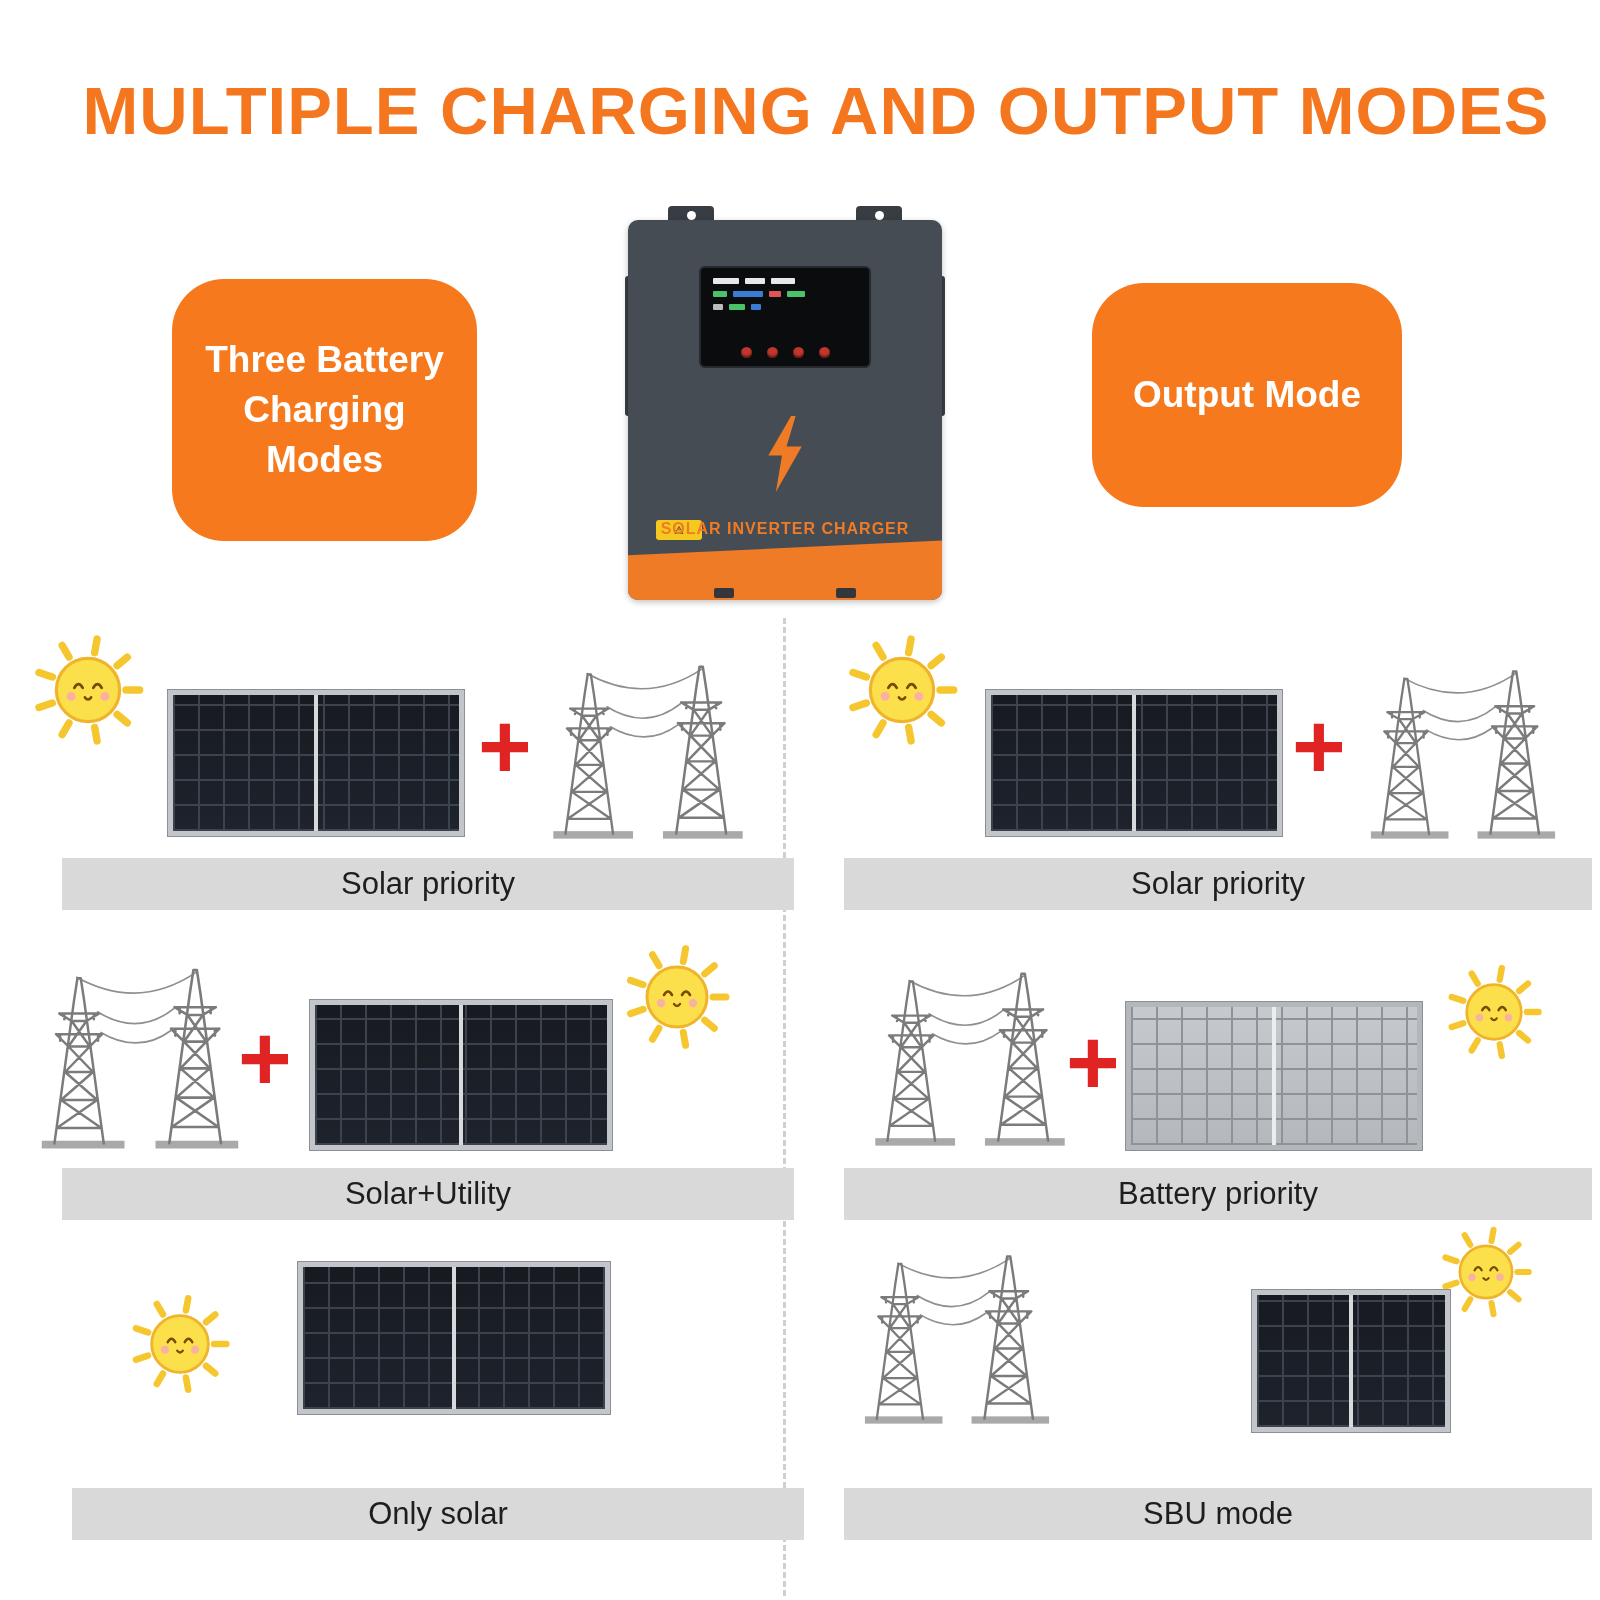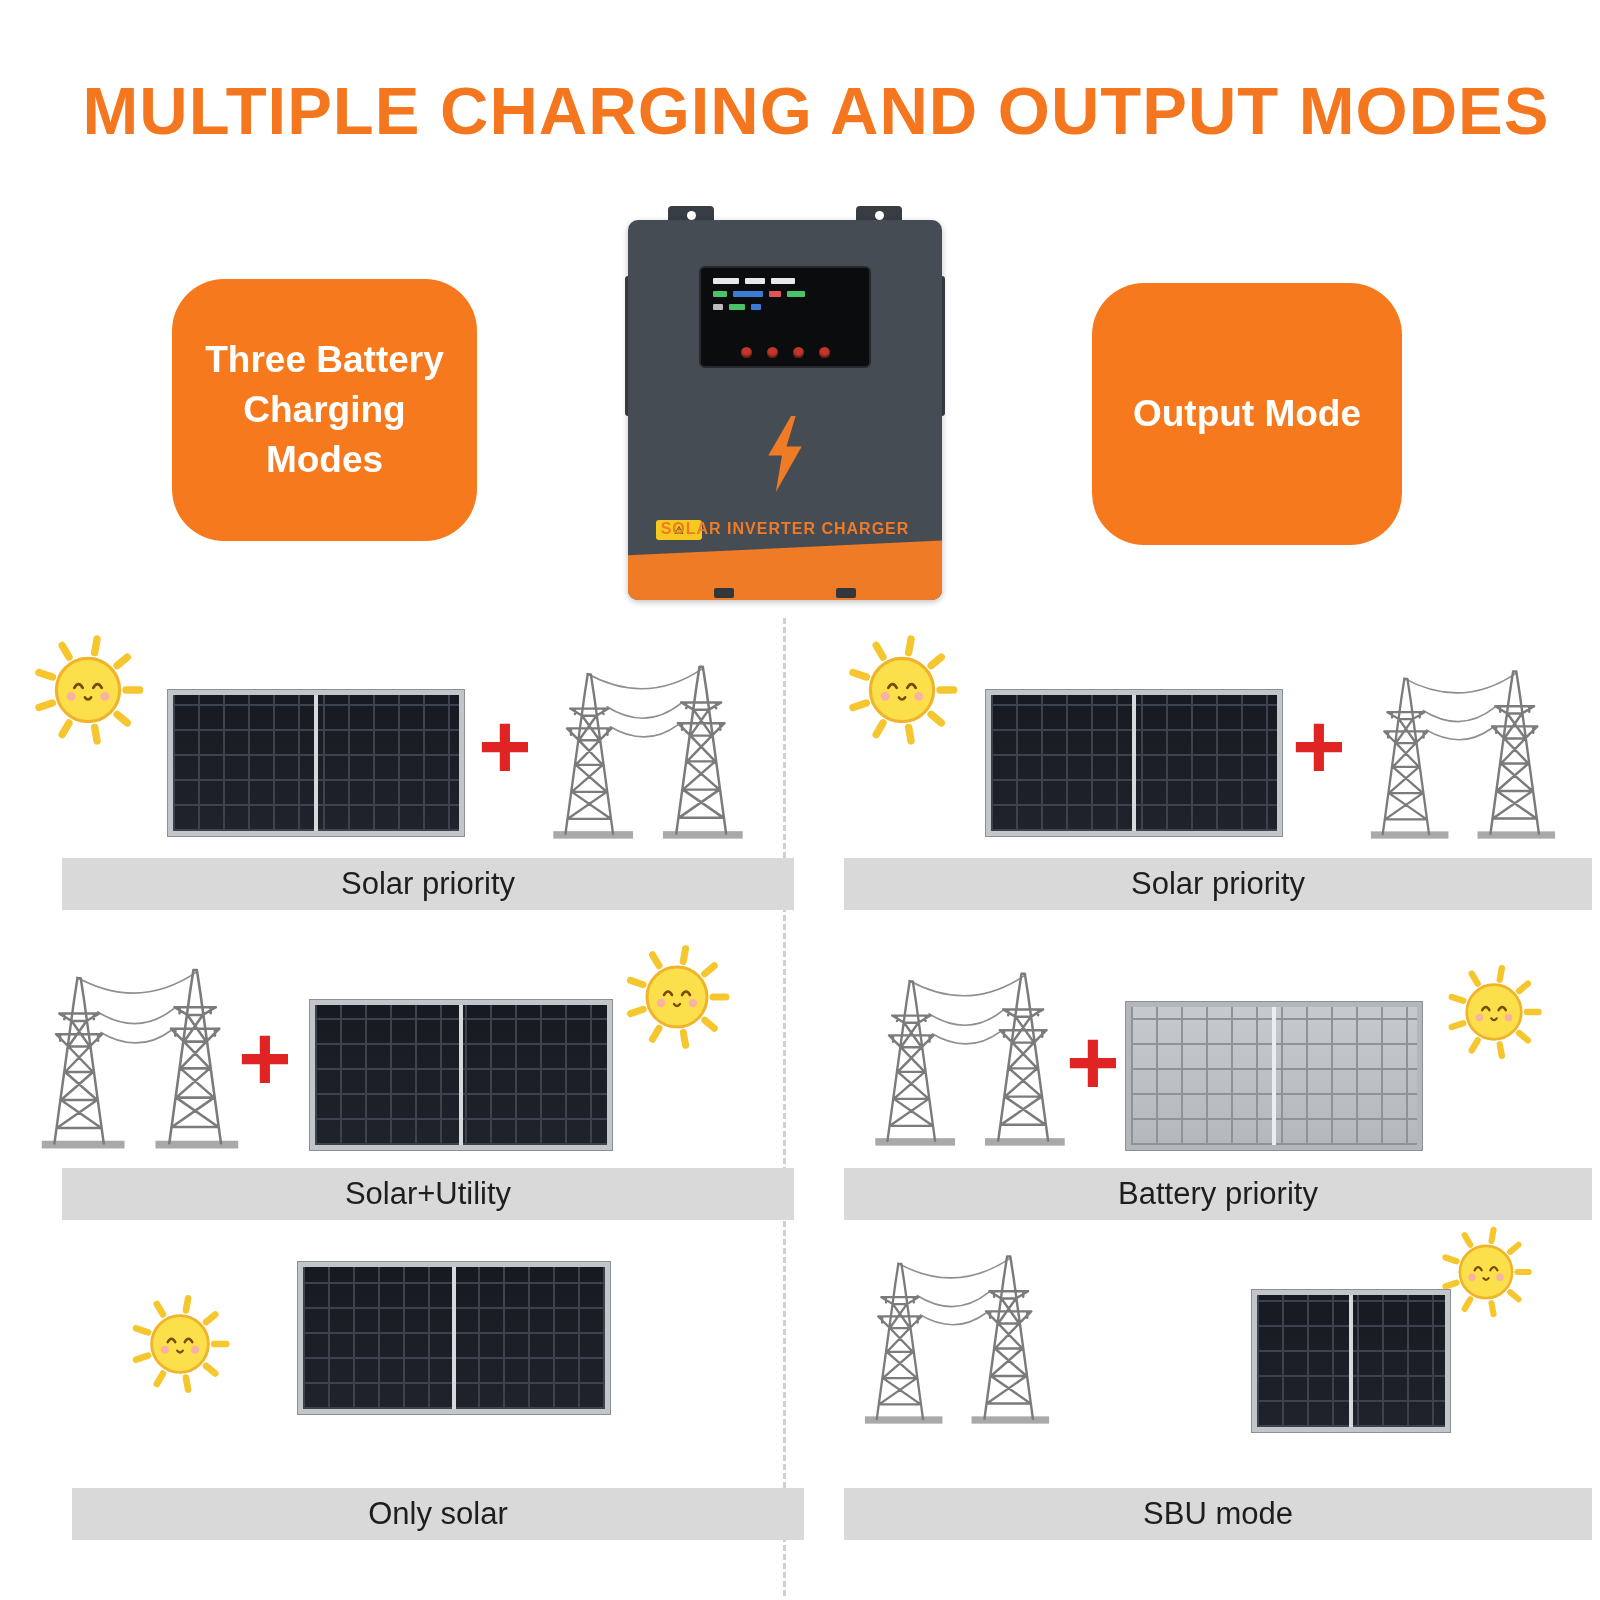--- a/index.html
+++ b/index.html
@@ -11,21 +11,21 @@
     position:absolute; top:56px; left:0; width:100%; margin:16px;
     text-align:center; font-size:67px; font-weight:800; color:#F4771F; letter-spacing:1px;
   }
   
   .badge {
     position:absolute; background:#F67A1D; border-radius:52px; color:#fff;
     font-weight:700; font-size:37px; line-height:1.35; display:flex; align-items:center;
     justify-content:center; text-align:center; padding:0 28px; box-sizing:border-box;
   }
   .badge-left  { left:172px; top:279px; width:305px; height:262px; }
-  .badge-right { left:1092px; top:283px; width:310px; height:262px; }
+  .badge-right { left:1092px; top:283px; width:310px; height:224px; }
 
   
   .inverter { position:absolute; left:628px; top:206px; width:314px; height:394px; }
   .inv-body { position:absolute; left:0; top:14px; right:0; bottom:0; background:#464C54; border-radius:10px; overflow:hidden; box-shadow:0 2px 6px rgba(0,0,0,.25); }
   .ear { position:absolute; top:0; width:46px; height:18px; background:#383d44; border-radius:4px 4px 0 0; }
   .ear::after { content:""; position:absolute; left:50%; top:5px; width:9px; height:9px; margin-left:-4.5px; border-radius:50%; background:#fff; }
   .ear.e1 { left:40px; } .ear.e2 { right:40px; }
   .fin { position:absolute; width:9px; height:140px; background:#3a3f46; border-radius:3px; top:70px; }
   .fin.f1 { left:-3px; } .fin.f2 { right:-3px; }
   .display {

